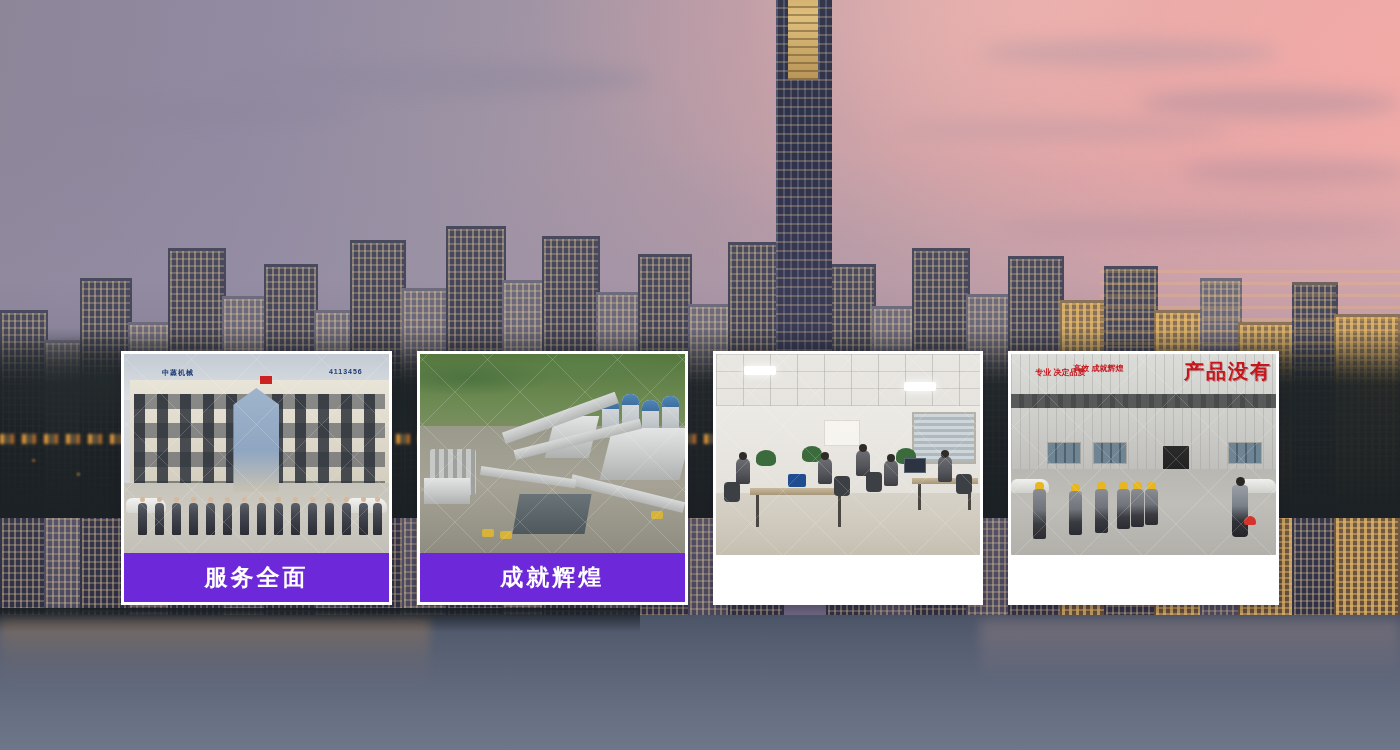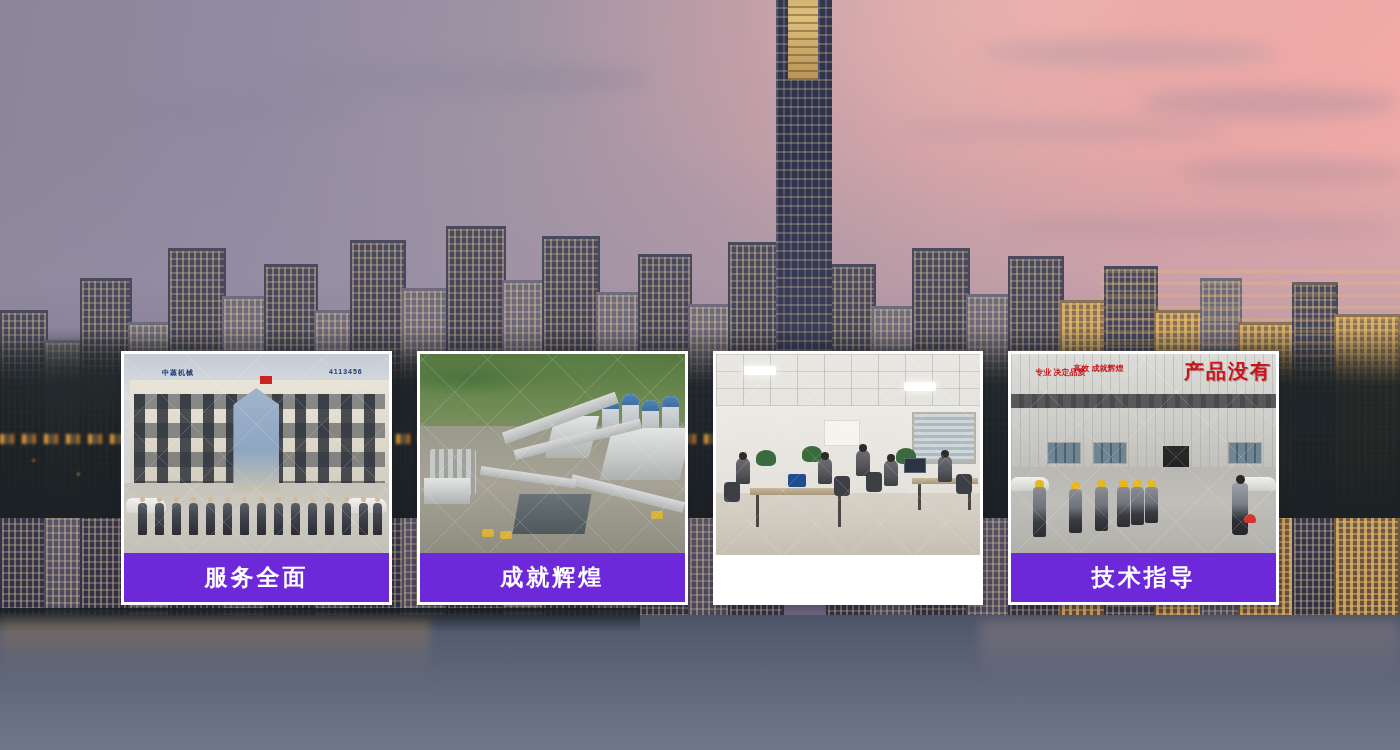--- a/index.html
+++ b/index.html
@@ -653,17 +653,16 @@
         <div class="p4-worker" style="left:58px; bottom:20px;"></div>
         <div class="p4-worker" style="left:84px; bottom:22px;"></div>
         <div class="p4-worker" style="left:106px; bottom:26px; height:40px;"></div>
         <div class="p4-worker" style="left:120px; bottom:28px; height:38px;"></div>
         <div class="p4-worker" style="left:134px; bottom:30px; height:36px;"></div>
 
         <div class="p4-boss"></div>
         <div class="p4-helmet"></div>
         <div class="wm"></div>
       </div>
-      <div class="card-caption">技术指导</div>
     </div>
 
   </div>
 </div>
 
 </body></html>

